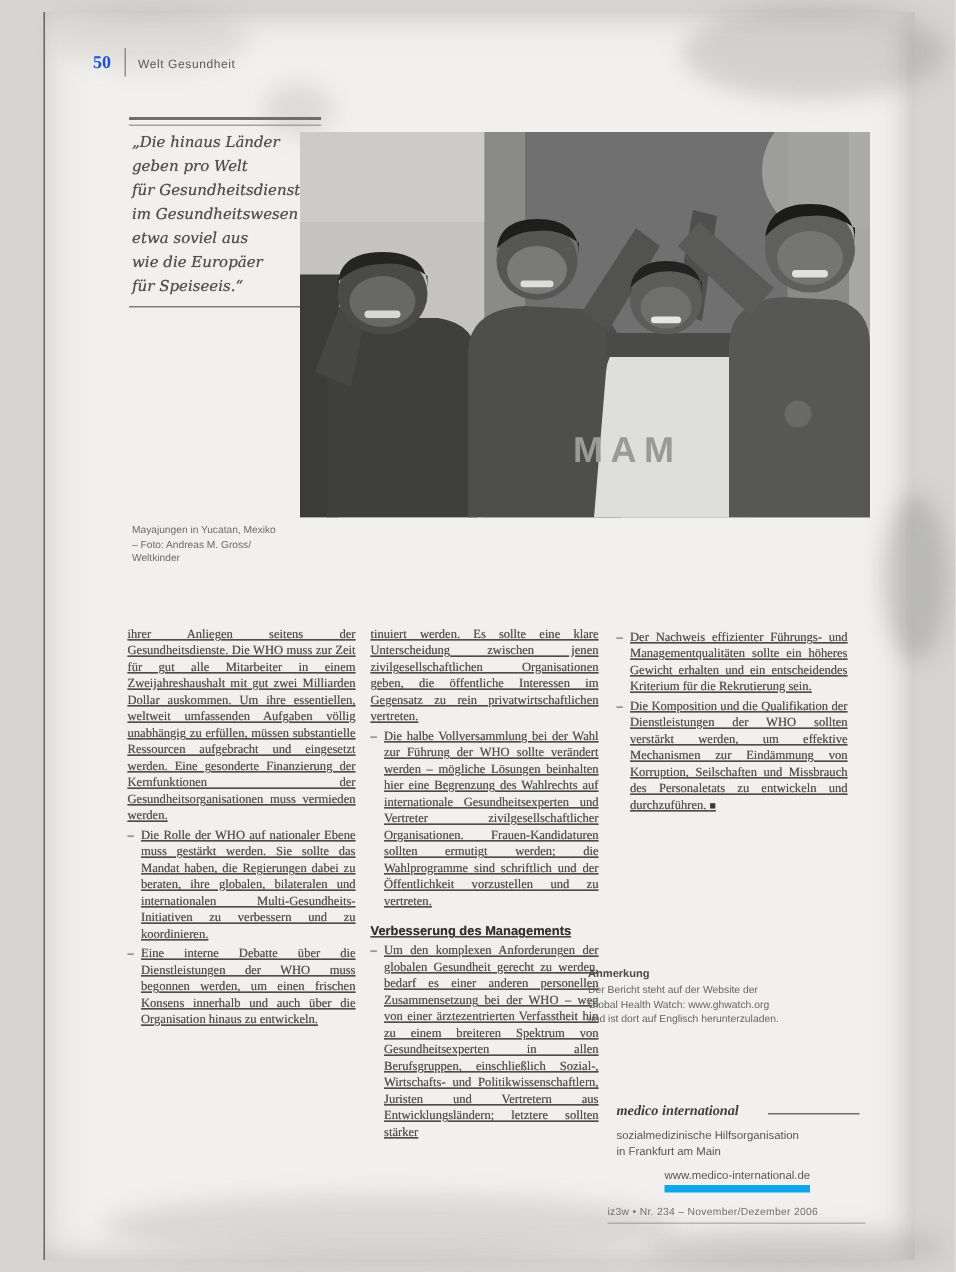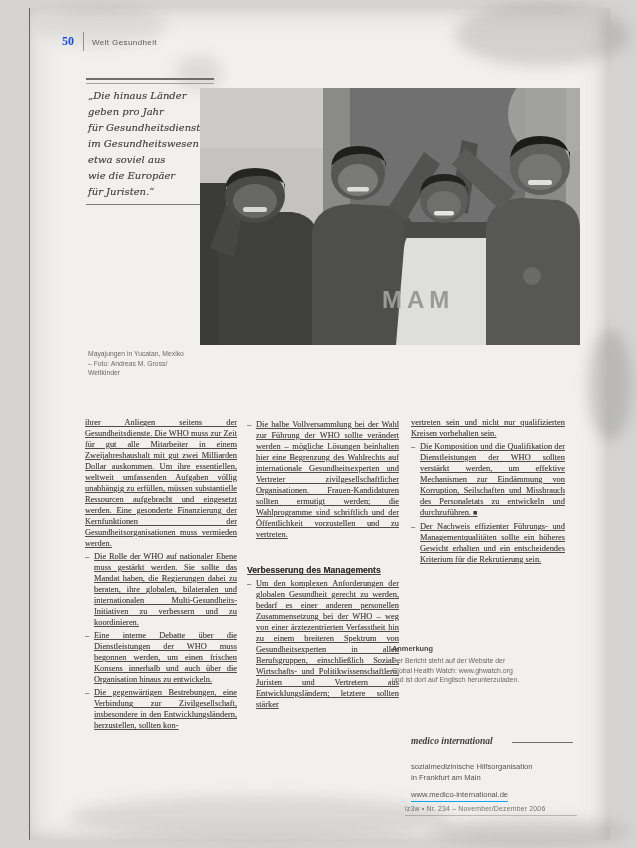--- a/index.html
+++ b/index.html
@@ -36,36 +36,36 @@
 
   .col{position:absolute;width:152px;font:8.4px/11px "Liberation Serif",serif;color:#4d4d4b;
        text-align:justify;text-shadow:0 0 .45px rgba(80,80,80,.65);hyphens:auto;text-decoration:underline;}
   #col1{left:85px;top:417px;}
   #col2{left:247px;top:417px;}
   #col3{left:411px;top:417px;width:154px;}
   .col p{margin:0 0 2px 0;}
   .bullet{margin:2px 0 2px 0;padding-left:9px;text-indent:-9px;}
   .bm{display:inline-block;width:9px;text-indent:0;}
   .subhead{font:bold 8.6px/11px "Liberation Sans",sans-serif;color:#2e2e2c;
-           text-align:left;margin:25px 0 2px 0;margin-left:-10px;}
+           text-align:left;margin:9px 0 2px 0;margin-left:-10px;}
   #col1 .subhead{margin-left:-10px;}
   #col2 .subhead{margin-left:0;}
   .endmark{font-size:7px;color:#3a3a38;}
 
   .anm{position:absolute;left:392px;top:644px;width:158px;}
   .anm-title{font:bold 7.4px/10px "Liberation Sans",sans-serif;color:#4a4a48;margin-bottom:2px;}
   .anm-line{font:6.9px/9.5px "Liberation Sans",sans-serif;color:#666664;}
 
   .medico{position:absolute;left:411px;top:735px;width:162px;}
-  .medico-head{display:flex;align-items:center;gap:19px;margin-bottom:14px;}
+  .medico-head{display:flex;align-items:center;gap:19px;margin-bottom:4px;}
   .medico-name{font:bold italic 9.5px/12px "Liberation Serif",serif;color:#3f3f3d;white-space:nowrap;}
   .rule-fill{flex:1;border-top:1.3px solid #6f6f6d;margin-top:2px;}
   .medico-line{font:7.6px/11px "Liberation Sans",sans-serif;color:#55555:;color:#555553;}
   .medico-url{font:7.6px/11px "Liberation Sans",sans-serif;color:#555553;
-              border-bottom:1px solid #0ea5e9;display:inline-block;padding-bottom:1px;}
+              border-bottom:5px solid #0ea5e9;display:inline-block;padding-bottom:1px;margin-left:32px;}
 
   .footer{position:absolute;left:405px;top:804px;width:172px;
           font:6.9px/9px "Liberation Sans",sans-serif;color:#70706e;
           border-bottom:1px solid rgba(90,90,88,.35);padding-bottom:2px;letter-spacing:.2px;}
 </style>
 </head>
 <body>
 
 <div class="spine"></div>
 <div class="page"></div>
@@ -77,26 +77,26 @@
 <div class="blotch b5"></div>
 <div class="blotch b6"></div>
 
 <div class="hdr-num">50</div>
 <div class="hdr-div"></div>
 <div class="hdr-lbl">Welt Gesundheit</div>
 
 <div class="q-rule-top"></div>
 <div class="quote">
   <div>„Die hinaus Länder</div>
-  <div>geben pro Jahr</div>
+  <div>geben pro Welt</div>
   <div>für Gesundheitsdienste</div>
   <div>im Gesundheitswesen</div>
   <div>etwa soviel aus</div>
   <div>wie die Europäer</div>
-  <div>für Juristen.“</div>
+  <div>für Speiseeis.“</div>
 </div>
 <div class="q-rule-bot"></div>
 
 <svg class="photo" viewBox="0 0 380 257" role="img" aria-label="Schwarzweißfoto: vier lachende Jungen mit erhobenen Armen vor einer Wand">
 
   <rect x="0" y="0" width="380" height="257" fill="#8f8f8d"></rect>
   <rect x="0" y="0" width="123" height="257" fill="#c4c3c0"></rect>
   <rect x="0" y="0" width="123" height="60" fill="#cccbc8"></rect>
   <rect x="123" y="0" width="257" height="257" fill="#8a8a88"></rect>
   <rect x="150" y="0" width="175" height="158" fill="#707070"></rect>
@@ -147,33 +147,32 @@
 <div class="caption">
   <div>Mayajungen in Yucatan, Mexiko</div>
   <div>– Foto: Andreas M. Gross/</div>
   <div>Weltkinder</div>
 </div>
 
 <div class="col" id="col1">
   <p>ihrer Anliegen seitens der Gesundheitsdienste. Die WHO muss zur Zeit für gut alle Mitarbeiter in einem Zweijahreshaushalt mit gut zwei Milliarden Dollar auskommen. Um ihre essentiellen, weltweit umfassenden Aufgaben völlig unabhängig zu erfüllen, müssen substantielle Ressourcen aufgebracht und eingesetzt werden. Eine gesonderte Finanzierung der Kernfunktionen der Gesundheitsorganisationen muss vermieden werden.</p>
   <div class="bullet"><span class="bm">–</span><span>Die Rolle der WHO auf nationaler Ebene muss gestärkt werden. Sie sollte das Mandat haben, die Regierungen dabei zu beraten, ihre globalen, bilateralen und internationalen Multi-Gesundheits-Initiativen zu verbessern und zu koordinieren.</span></div>
   <div class="bullet"><span class="bm">–</span><span>Eine interne Debatte über die Dienstleistungen der WHO muss begonnen werden, um einen frischen Konsens innerhalb und auch über die Organisation hinaus zu entwickeln.</span></div>
-  <div class="bullet"><span class="bm">–</span><span>Die gegenwärtigen Bestrebungen, eine Verbindung zur Zivilgesellschaft, insbesondere in den Entwicklungsländern, herzustellen, sollten kon-</span></div>
 </div>
 
 <div class="col" id="col2">
+  <p>tinuiert werden. Es sollte eine klare Unterscheidung zwischen jenen zivilgesellschaftlichen Organisationen geben, die öffentliche Interessen im Gegensatz zu rein privatwirtschaftlichen vertreten.</p>
   <div class="bullet"><span class="bm">–</span><span>Die halbe Vollversammlung bei der Wahl zur Führung der WHO sollte verändert werden – mögliche Lösungen beinhalten hier eine Begrenzung des Wahlrechts auf internationale Gesundheitsexperten und Vertreter zivilgesellschaftlicher Organisationen. Frauen-Kandidaturen sollten ermutigt werden; die Wahlprogramme sind schriftlich und der Öffentlichkeit vorzustellen und zu vertreten.</span></div>
   <div class="subhead">Verbesserung des Managements</div>
   <div class="bullet"><span class="bm">–</span><span>Um den komplexen Anforderungen der globalen Gesundheit gerecht zu werden, bedarf es einer anderen personellen Zusammensetzung bei der WHO – weg von einer ärztezentrierten Verfasstheit hin zu einem breiteren Spektrum von Gesundheitsexperten in allen Berufsgruppen, einschließlich Sozial-, Wirtschafts- und Politikwissenschaftlern, Juristen und Vertretern aus Entwicklungsländern; letztere sollten stärker</span></div>
 </div>
 
 <div class="col" id="col3">
-  <p>vertreten sein und nicht nur qualifizierten Kreisen vorbehalten sein.</p>
+  <div class="bullet"><span class="bm">–</span><span>Der Nachweis effizienter Führungs- und Managementqualitäten sollte ein höheres Gewicht erhalten und ein entscheidendes Kriterium für die Rekrutierung sein.</span></div>
   <div class="bullet"><span class="bm">–</span><span>Die Komposition und die Qualifikation der Dienstleistungen der WHO sollten verstärkt werden, um effektive Mechanismen zur Eindämmung von Korruption, Seilschaften und Missbrauch des Personaletats zu entwickeln und durchzuführen. </span><span class="endmark">■</span></div>
-  <div class="bullet"><span class="bm">–</span><span>Der Nachweis effizienter Führungs- und Managementqualitäten sollte ein höheres Gewicht erhalten und ein entscheidendes Kriterium für die Rekrutierung sein.</span></div>
 </div>
 
 <div class="anm">
   <div class="anm-title">Anmerkung</div>
   <div class="anm-line">Der Bericht steht auf der Website der</div>
   <div class="anm-line">Global Health Watch: www.ghwatch.org</div>
   <div class="anm-line">und ist dort auf Englisch herunterzuladen.</div>
 </div>
 
 <div class="medico">

